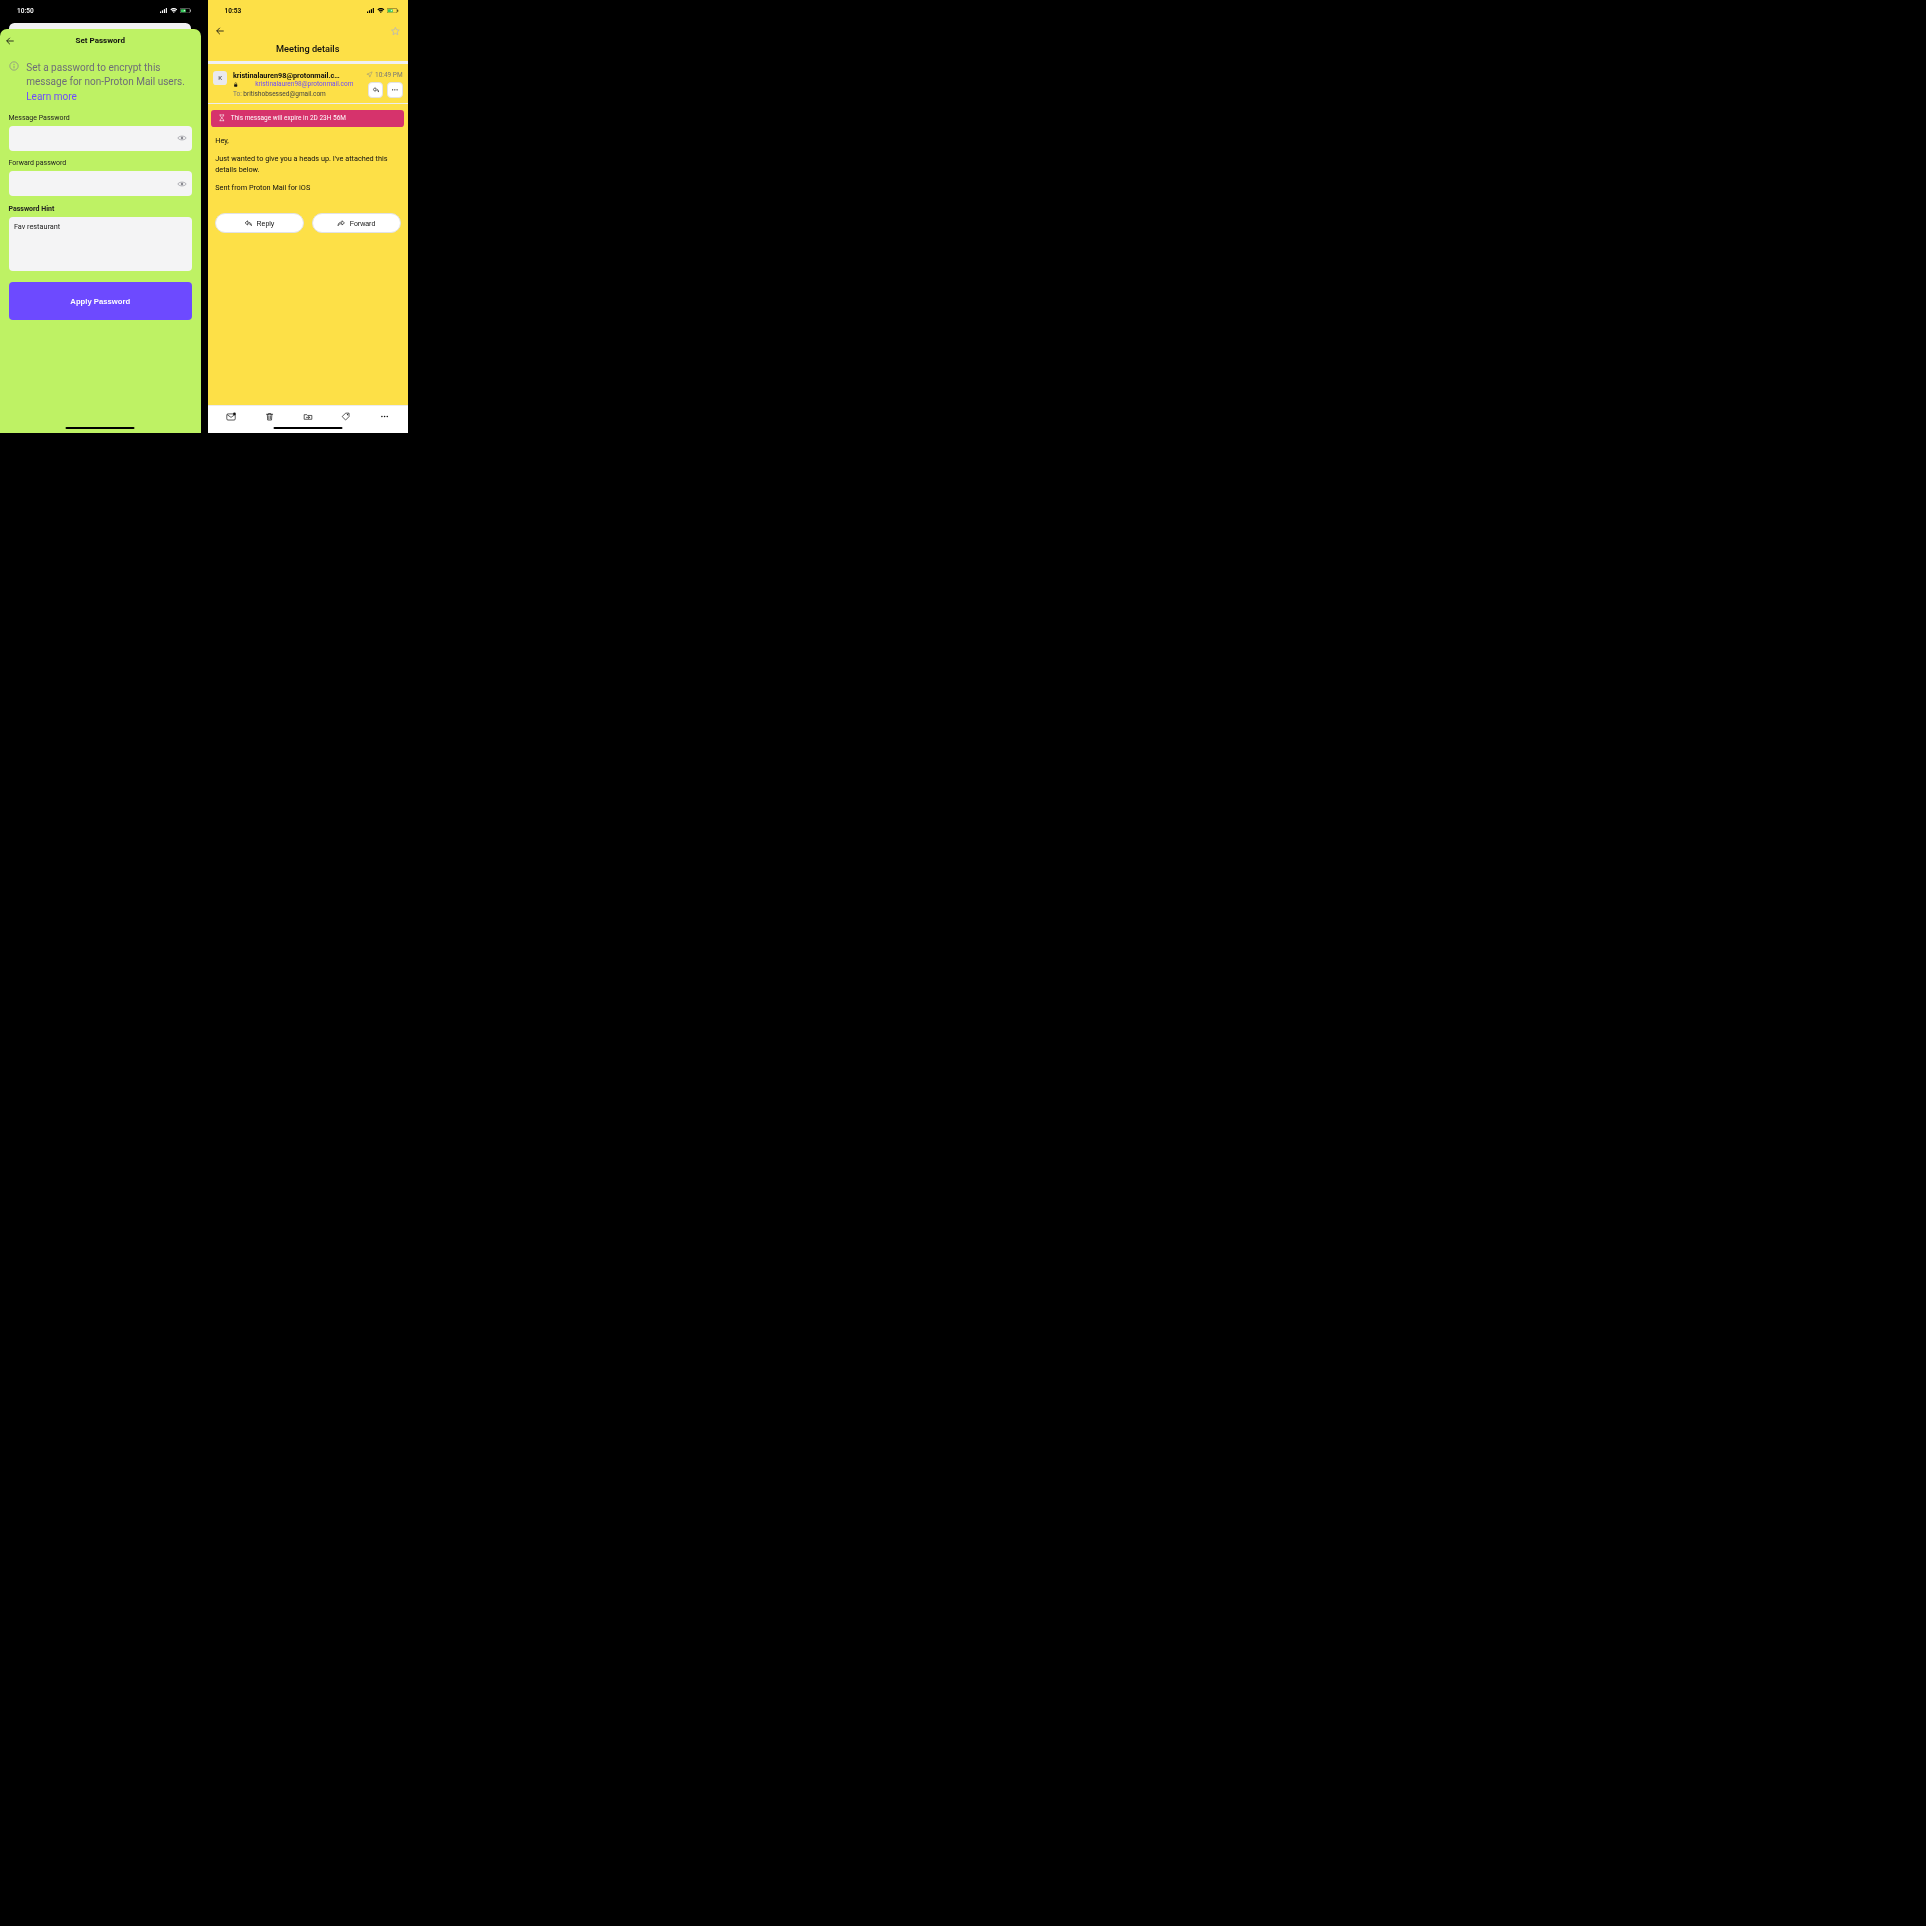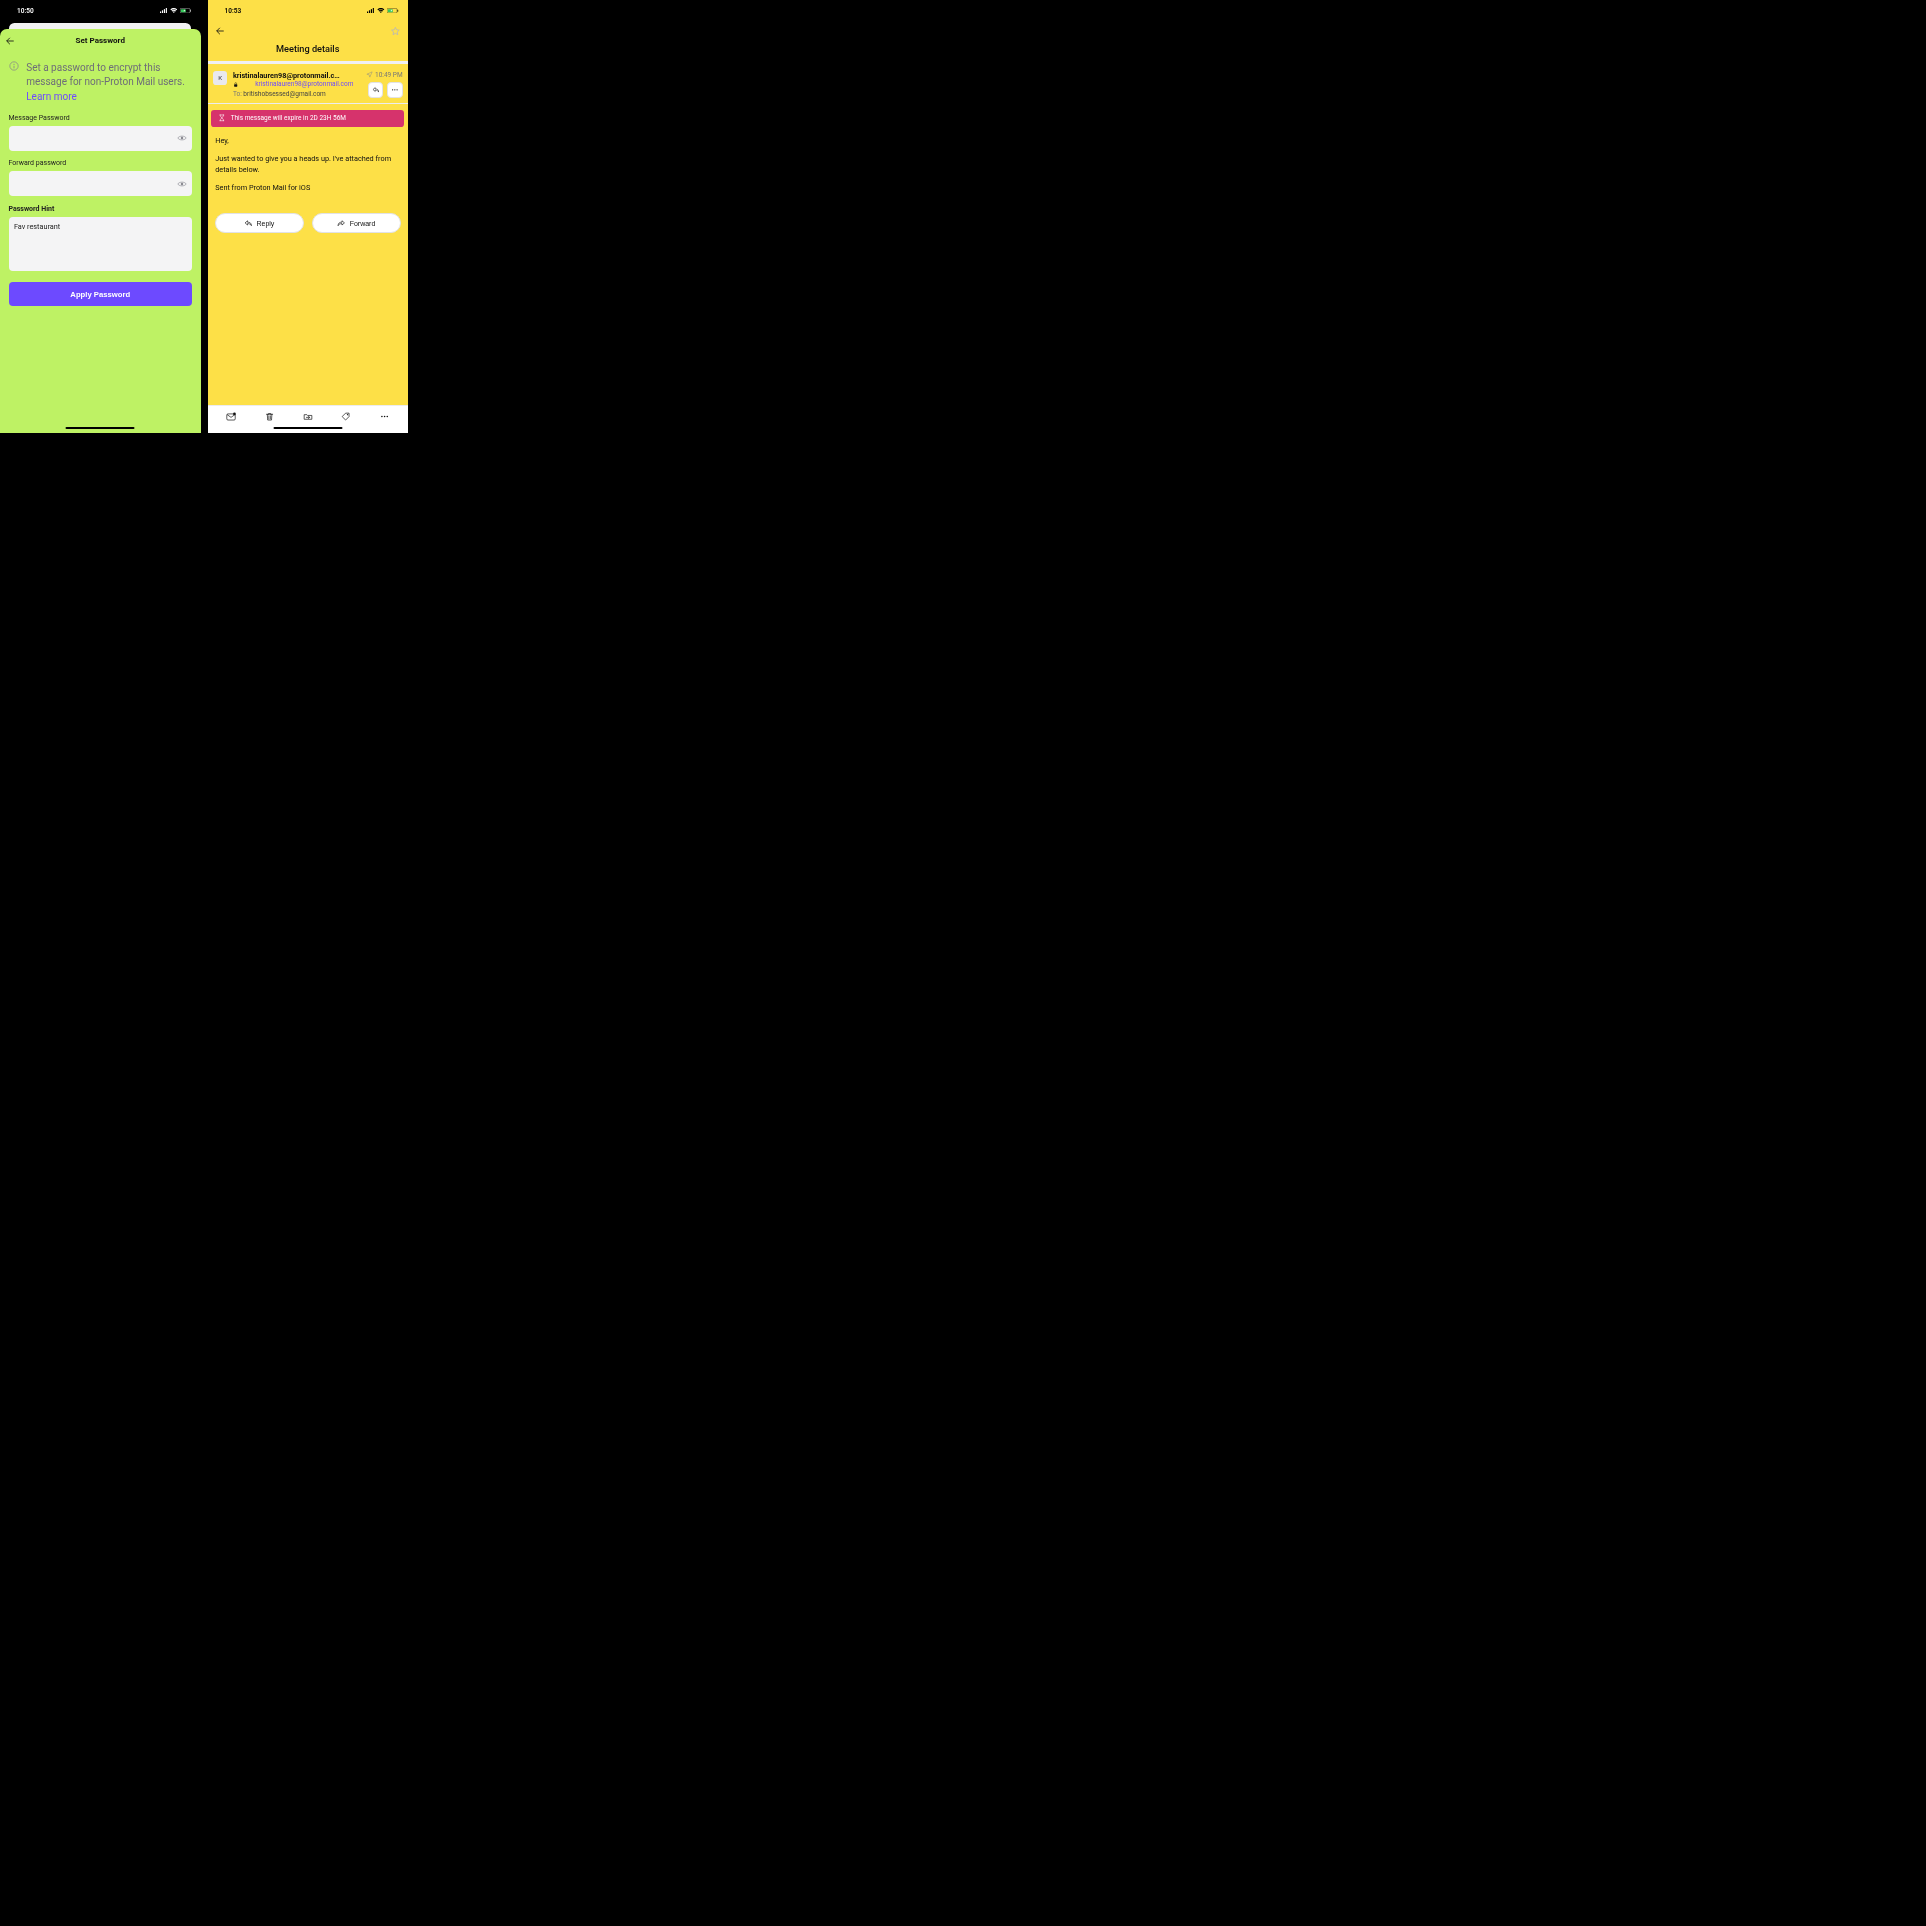--- a/index.html
+++ b/index.html
@@ -117,21 +117,21 @@
     font-family:inherit; color:#222;
   }
 
   .apply-btn {
     margin: 0 8.5px;
     background:#6d4aff;
     color:#fff;
     font-weight:600;
     border:none;
     border-radius:3.9px;
-    height:24px;
+    height:38px;
     font-size:7.7px;
     cursor:pointer;
   }
 
   .home-indicator {
     position:absolute;
     bottom:3.9px; left:50%; transform:translateX(-50%);
     width:69px; height:2.3px; border-radius:1.5px;
     background:#000;
   }
@@ -399,21 +399,21 @@
 
   <div class="expire-banner">
     <svg width="7.7" height="7.7" viewBox="0 0 24 24">
         <path d="M6 3 H18 M6 21 H18 M7 3 V6 L12 12 L7 18 V21 M17 3 V6 L12 12 L17 18 V21" stroke="#fff" stroke-width="1.8" fill="none" stroke-linecap="round"></path>
       </svg>
     <span>This message will expire in 2D 23H 56M</span>
   </div>
 
   <div class="body-text">
     <p>Hey,</p>
-    <p>Just wanted to give you a heads up. I've attached from details below.</p>
+    <p>Just wanted to give you a heads up. I've attached this details below.</p>
     <p>Sent from Proton Mail for iOS</p>
   </div>
 
   <div class="action-row">
     <button class="pill-btn">
       <svg width="8.5" height="8.5" viewBox="0 0 24 24">
           <path d="M10 5 L3 11 L10 17 V13 C16 13 19 15 21 19 C21 11 16 9 10 9 Z" fill="none" stroke="#111" stroke-width="1.8" stroke-linejoin="round"></path>
         </svg>
       <span>Reply</span>
     </button>

